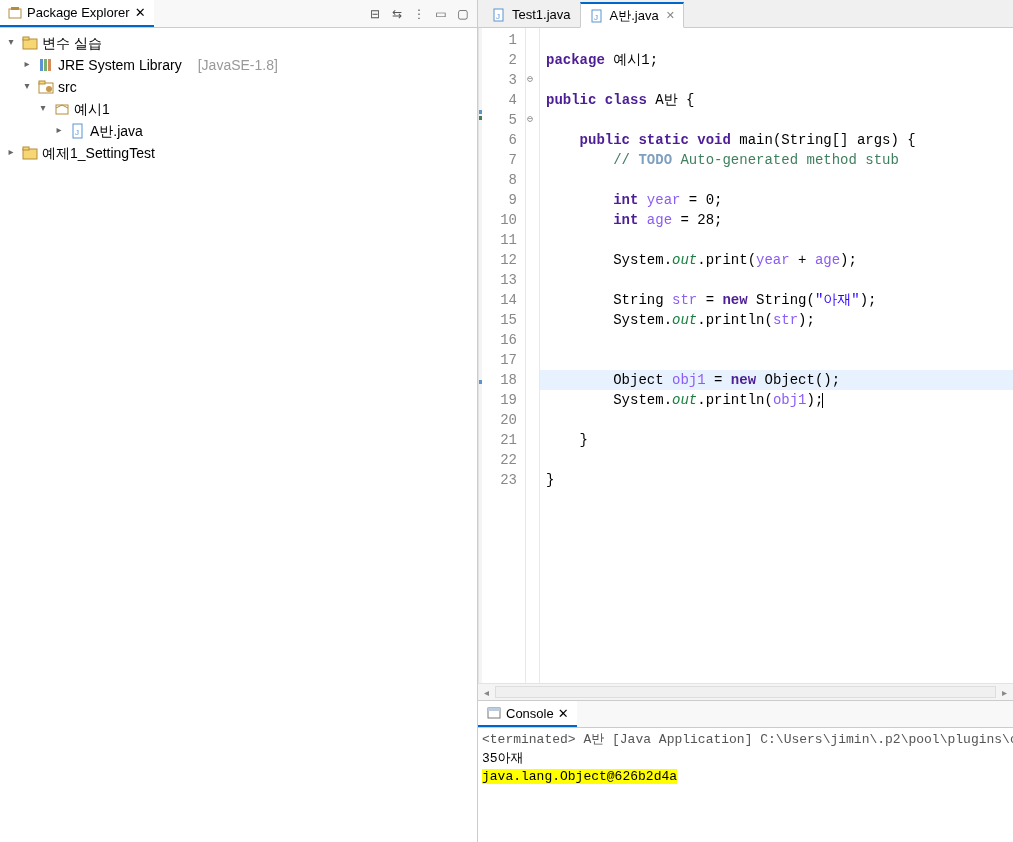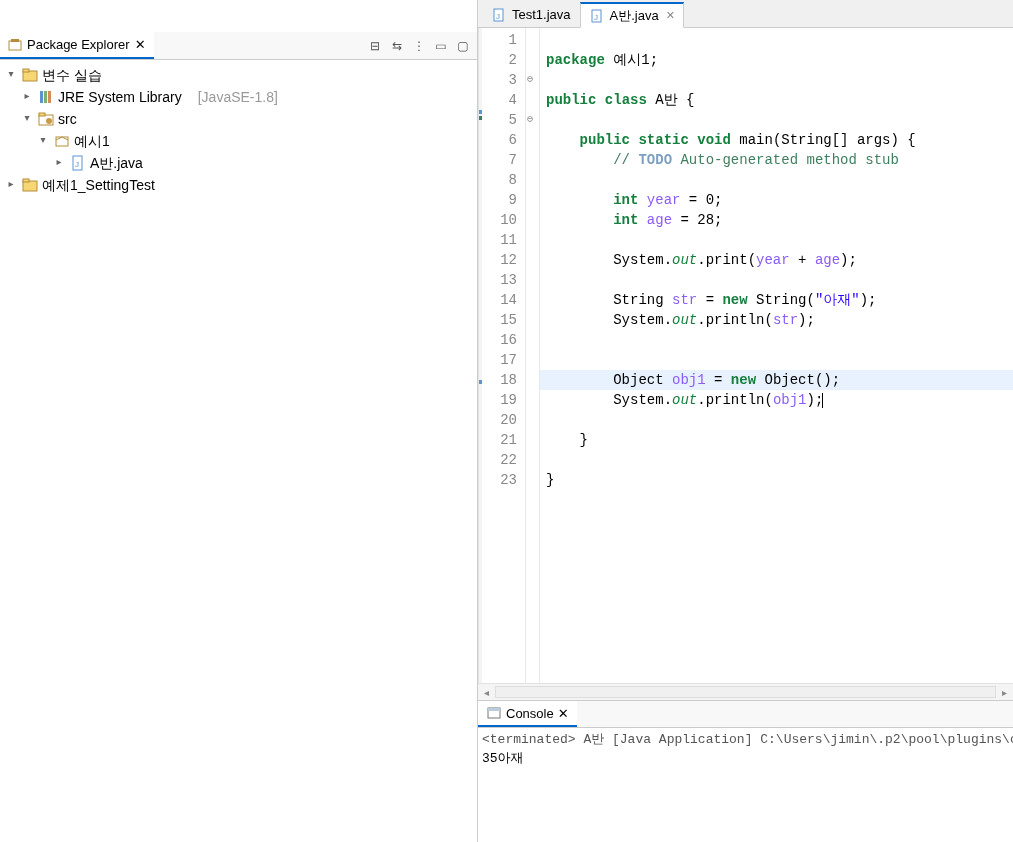--- a/index.html
+++ b/index.html
@@ -19,21 +19,20 @@
     flex-direction: column;
     background: #fff;
   }
   .panel-header {
     height: 28px;
     display: flex;
     align-items: center;
     border-bottom: 1px solid #ccc;
     background: #f8f8f8;
     position: relative;
-    margin-top: 32px;
   }
   .view-tab {
     display: flex;
     align-items: center;
     gap: 5px;
     padding: 4px 8px;
     background: #fff;
     border-bottom: 2px solid #0066cc;
     height: 100%;
   }
@@ -167,21 +166,21 @@
     background:#e8f2fe;
     z-index:-1;
   }
   .caret {
     display:inline-block;
     width:1px; height:15px;
     background:#000;
     vertical-align:middle;
     margin-left:-1px;
   }
-  .kw { color: #15803d; font-weight: bold; }
+  .kw { color: #4c1d95; font-weight: bold; }
   .cm { color: #3f7f5f; }
   .todo { color: #7f9fbf; font-weight:bold; }
   .str { color: #2a00ff; }
   .field { color: #15803d; font-style: italic; }
   .var { color: #8b5cf6; }
   .hscroll { height:17px; background:#f4f4f4; border-top:1px solid #e3e3e3; display:flex; align-items:center; }
   .hscroll .arrow { width:17px; text-align:center; color:#888; font-size:10px;}
   .hscroll .track { flex:1; height:12px; background:#f0f0f0; border:1px solid #ddd;}
 
   .console-panel {
@@ -416,16 +415,17 @@
             </svg>
           </span>
         <span>Console</span>
         <span class="close-x">✕</span>
       </div>
     </div>
     <div class="console-body">
       <div class="console-status">&lt;terminated&gt; A반 [Java Application] C:\Users\jimin\.p2\pool\plugins\org.</div>
       <div class="console-out">
         <div>35아재</div>
+        <div><span class="hl-yellow">java.lang.Object@626b2d4a</span></div>
       </div>
     </div>
   </div>
 </div>
 
 </body></html>

